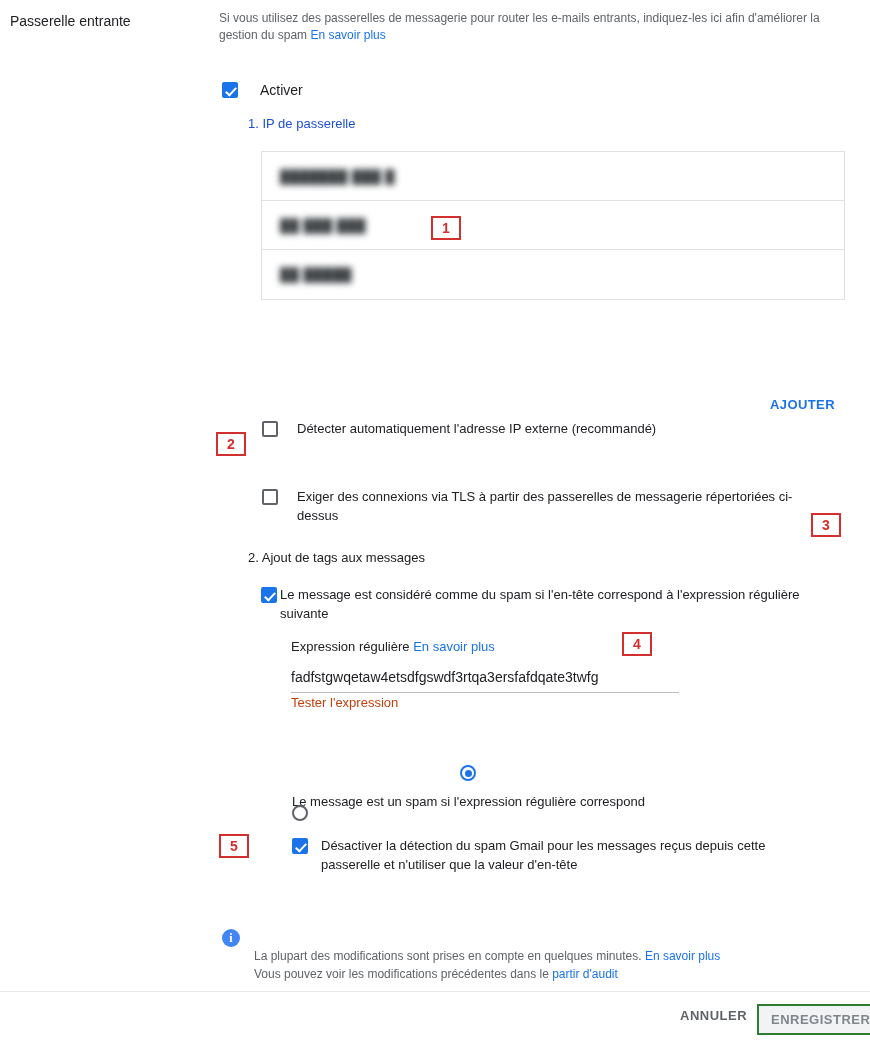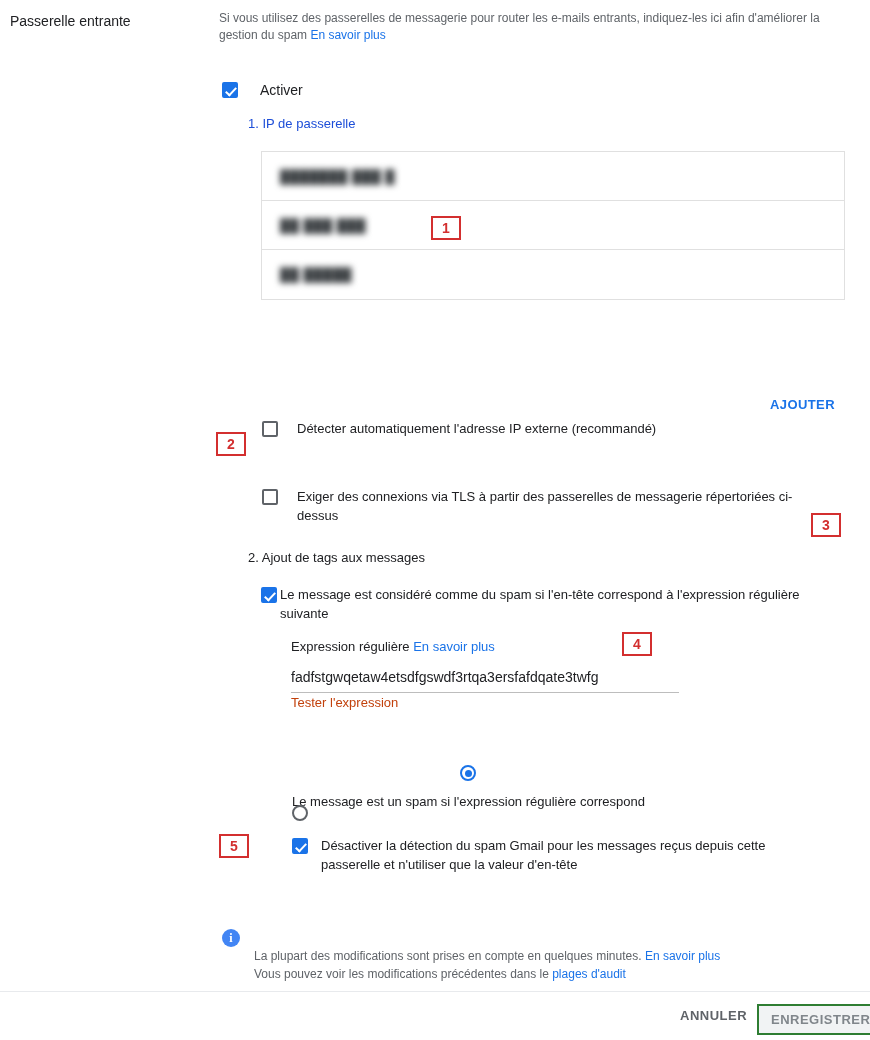--- a/index.html
+++ b/index.html
@@ -433,21 +433,21 @@
   <div class="disable-row">
     <span class="cb checked"></span>
     <span class="txt">Désactiver la détection du spam Gmail pour les messages reçus depuis cette passerelle et n'utiliser que la valeur d'en-tête</span>
   </div>
 
   <div class="info-icon">i</div>
   <div class="info-text">
     <span>La plupart des modifications sont prises en compte en quelques minutes.</span>
     <a class="link">En savoir plus</a><br>
     <span>Vous pouvez voir les modifications précédentes dans le</span>
-    <a class="link">plages d'audit</a>
+    <a class="link">partir d'audit</a>
   </div>
 
   <div class="footer-sep"></div>
   <div class="btn-annuler">ANNULER</div>
   <div class="btn-enregistrer">ENREGISTRER</div>
 
   <div class="badge" id="badge1">1</div>
   <div class="badge" id="badge2">2</div>
   <div class="badge" id="badge3">3</div>
   <div class="badge" id="badge4">4</div>

